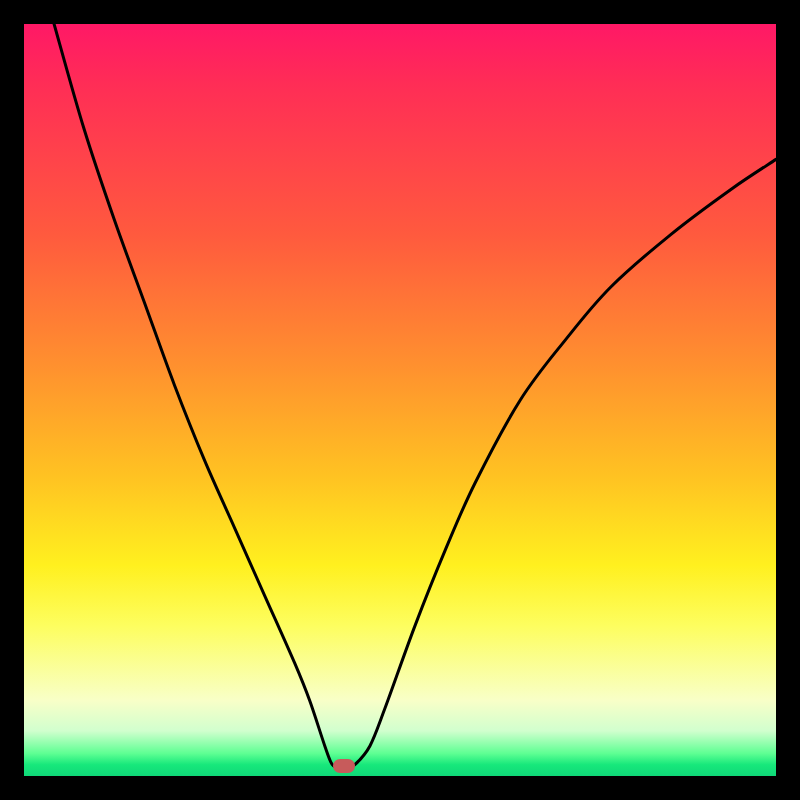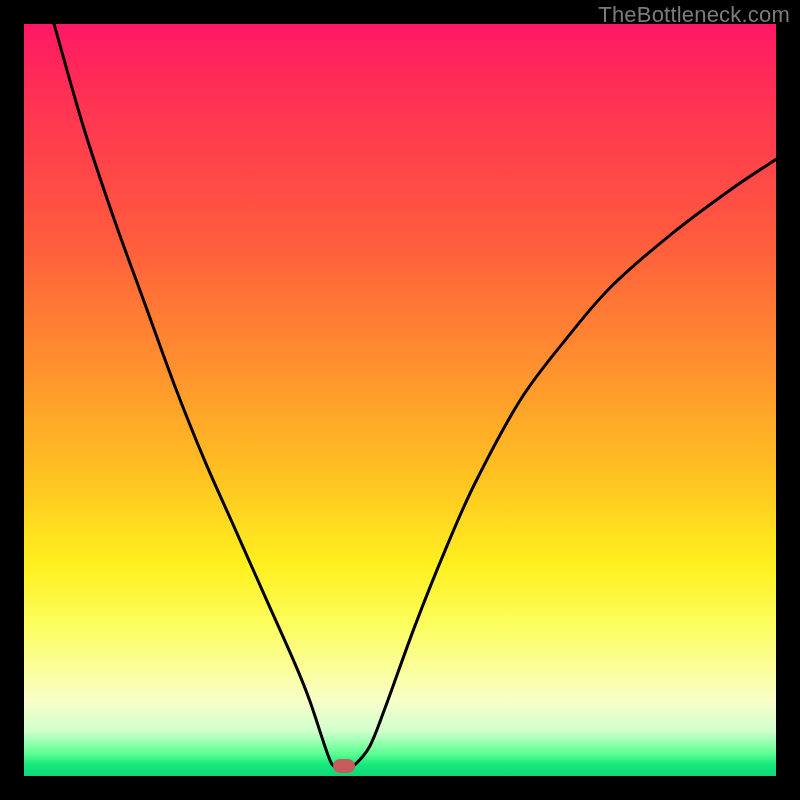--- a/index.html
+++ b/index.html
@@ -72,21 +72,20 @@
     font-weight: 500;
     letter-spacing: 0.2px;
     user-select: none;
   }
 </style>
 </head>
 <body>
 
 <div class="frame">
 
-  <div class="watermark">TheBottleneck.com</div>
 
   <div class="plot-area">
     <div class="gradient-bg"></div>
 
     <svg class="curve-svg" viewBox="0 0 752 752" preserveAspectRatio="none">
       <path id="curve-path" fill="none" stroke="#000000" stroke-width="3" stroke-linejoin="round" stroke-linecap="round" d="M 30.08 0.00 C 35.09 17.55, 50.13 72.69, 60.16 105.28 C 70.19 137.87, 80.21 166.69, 90.24 195.52 C 100.27 224.35, 110.29 250.67, 120.32 278.24 C 130.35 305.81, 140.37 334.64, 150.40 360.96 C 160.43 387.28, 170.45 412.35, 180.48 436.16 C 190.51 459.97, 200.53 481.28, 210.56 503.84 C 220.59 526.40, 230.61 548.96, 240.64 571.52 C 250.67 594.08, 263.20 621.65, 270.72 639.20 C 278.24 656.75, 280.75 663.01, 285.76 676.80 C 290.77 690.59, 297.04 711.27, 300.80 721.92 C 304.56 732.57, 305.81 737.21, 308.32 740.72 C 310.83 744.23, 313.33 742.60, 315.84 742.98 C 318.35 743.35, 320.85 743.35, 323.36 742.98 C 325.87 742.60, 327.12 744.23, 330.88 740.72 C 334.64 737.21, 340.91 731.32, 345.92 721.92 C 350.93 712.52, 353.44 704.37, 360.96 684.32 C 368.48 664.27, 381.01 627.92, 391.04 601.60 C 401.07 575.28, 411.09 550.21, 421.12 526.40 C 431.15 502.59, 438.67 483.79, 451.20 458.72 C 463.73 433.65, 481.28 399.81, 496.32 376.00 C 511.36 352.19, 526.40 334.64, 541.44 315.84 C 556.48 297.04, 569.01 280.75, 586.56 263.20 C 604.11 245.65, 626.67 226.85, 646.72 210.56 C 666.77 194.27, 689.33 177.97, 706.88 165.44 C 724.43 152.91, 744.48 140.37, 752.00 135.36"></path>
     </svg>
 
     <div id="min-marker" class="marker" style="left: 42.5%; top: 98.7%; background: rgb(199, 91, 91);"></div>
   </div>

